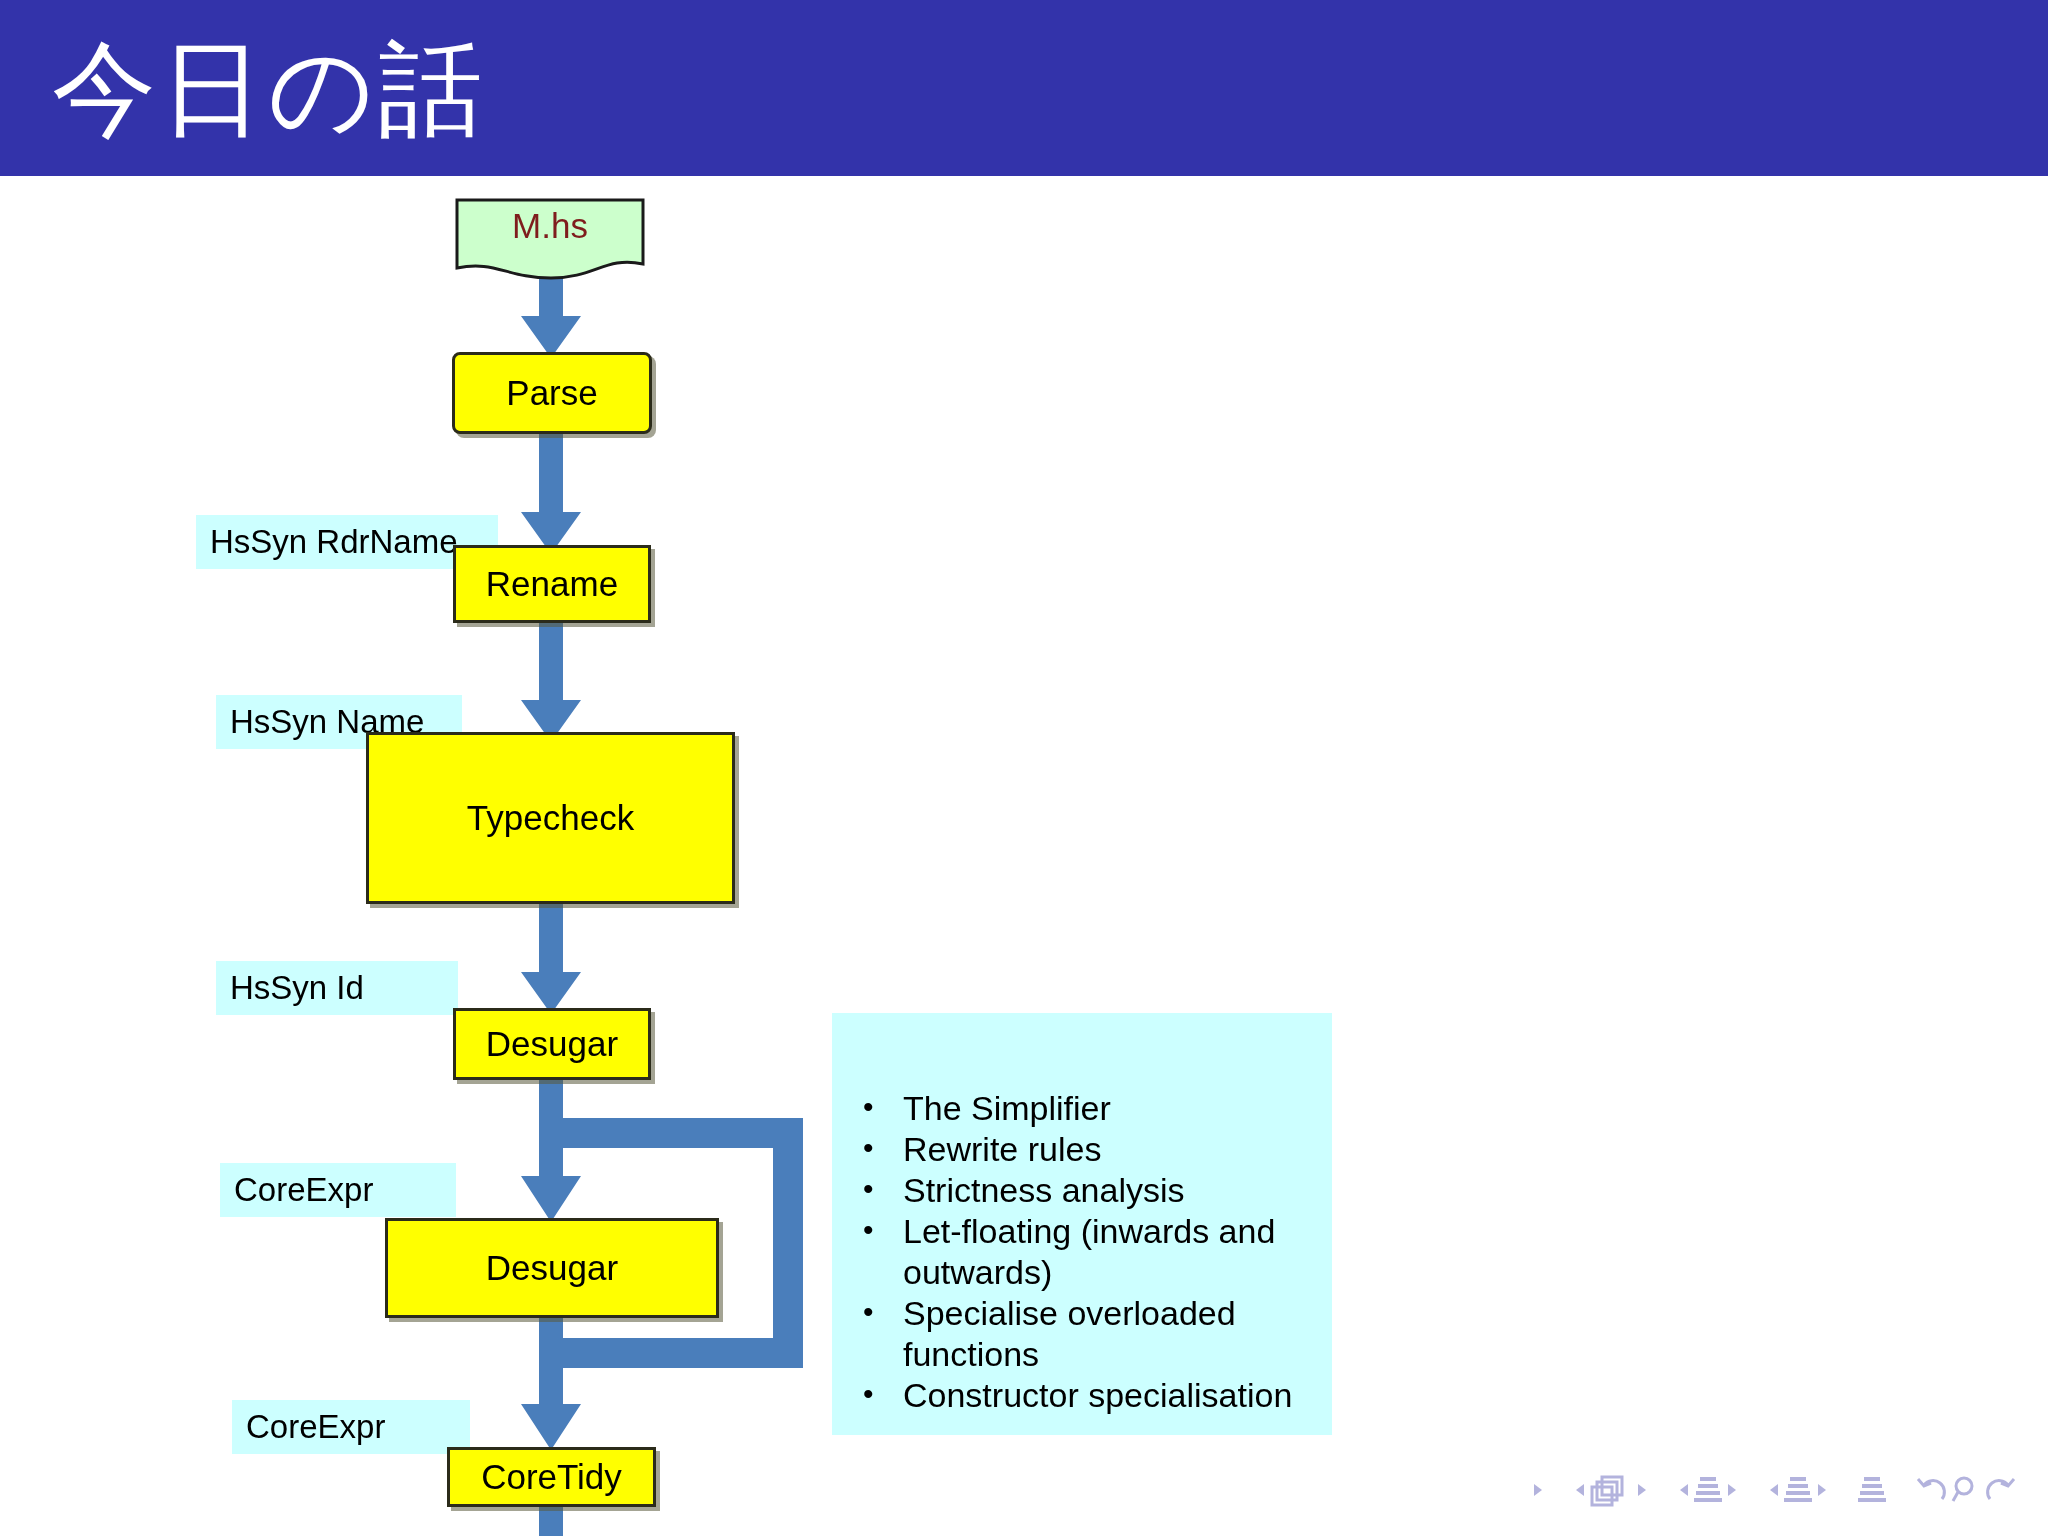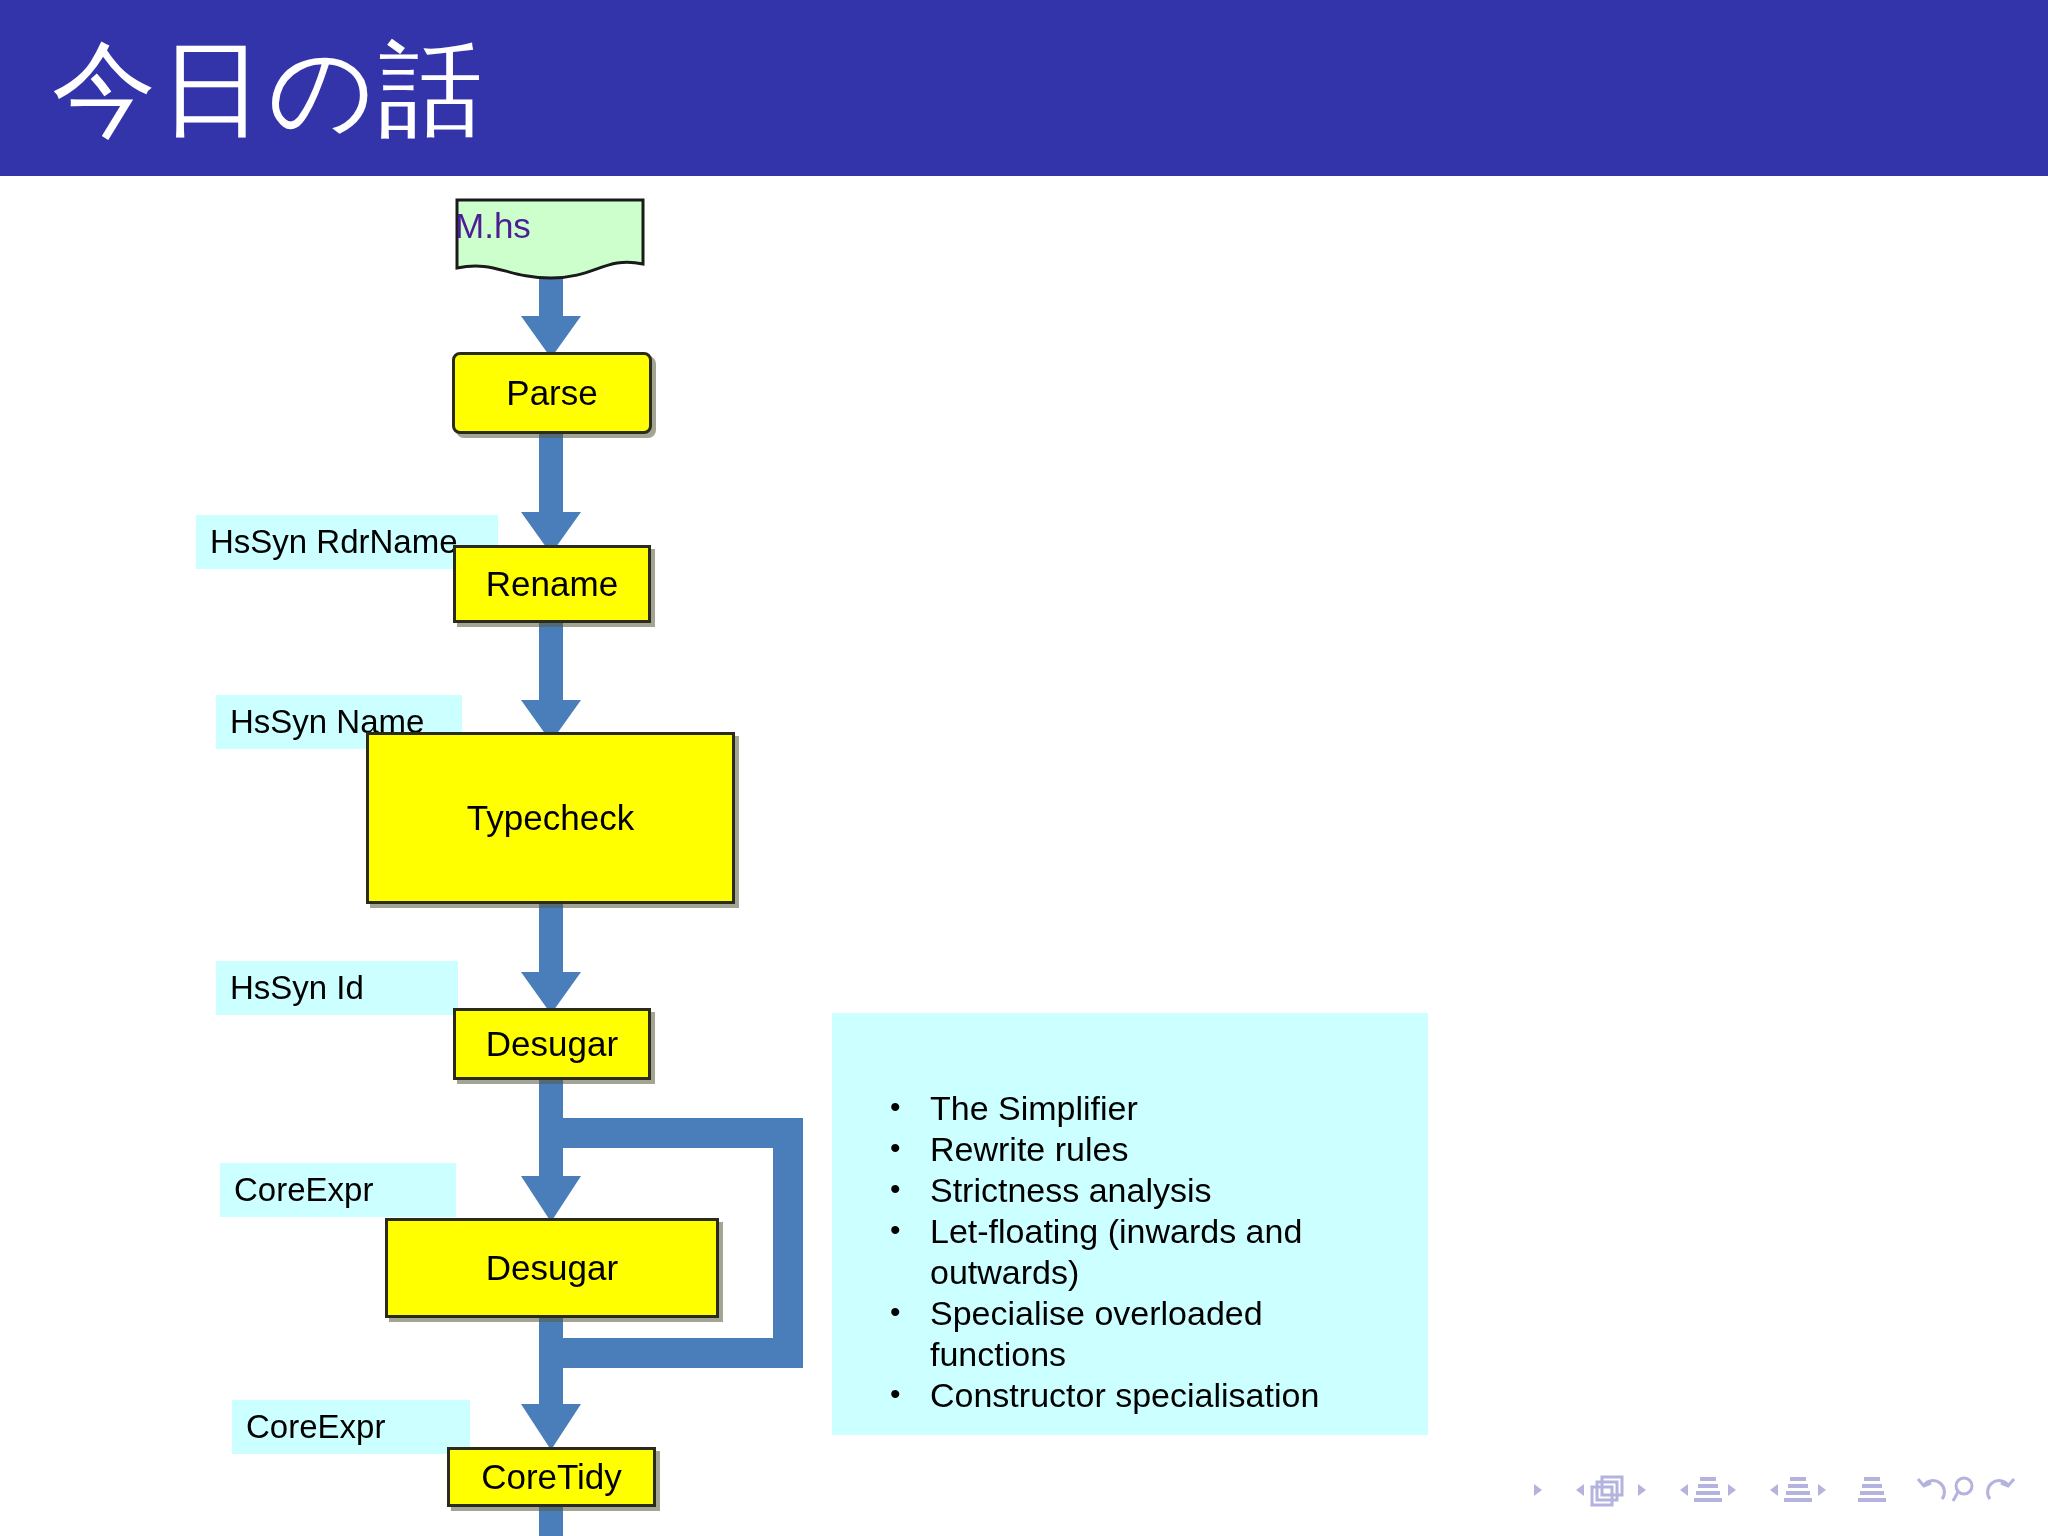--- a/index.html
+++ b/index.html
@@ -59,22 +59,23 @@
     width: 190px;
     height: 82px;
     z-index: 6;
   }
   #doc-shape svg { display: block; width: 190px; height: 82px; }
   #doc-label {
     position: absolute;
     left: 455px;
     top: 206px;
     width: 190px;
+    text-align: center;
     font-size: 35px;
-    color: #4c1d95;
+    color: #7f1d1d;
     z-index: 7;
   }
 
   
   .type-label {
     position: absolute;
     background: #ccffff;
     color: #000000;
     font-size: 33px;
     line-height: 44px;
@@ -89,26 +90,26 @@
   .arrow-svg {
     position: absolute;
     z-index: 3;
   }
 
   
   #info-panel {
     position: absolute;
     left: 832px;
     top: 1013px;
-    width: 596px;
+    width: 500px;
     height: 422px;
     background: #ccffff;
     z-index: 4;
     box-sizing: border-box;
-    padding: 75px 20px 0 52px;
+    padding: 75px 20px 0 25px;
   }
   #info-list {
     margin: 0;
     padding: 0;
     list-style: none;
   }
   #info-list li {
     position: relative;
     padding-left: 46px;
     font-size: 34px;

